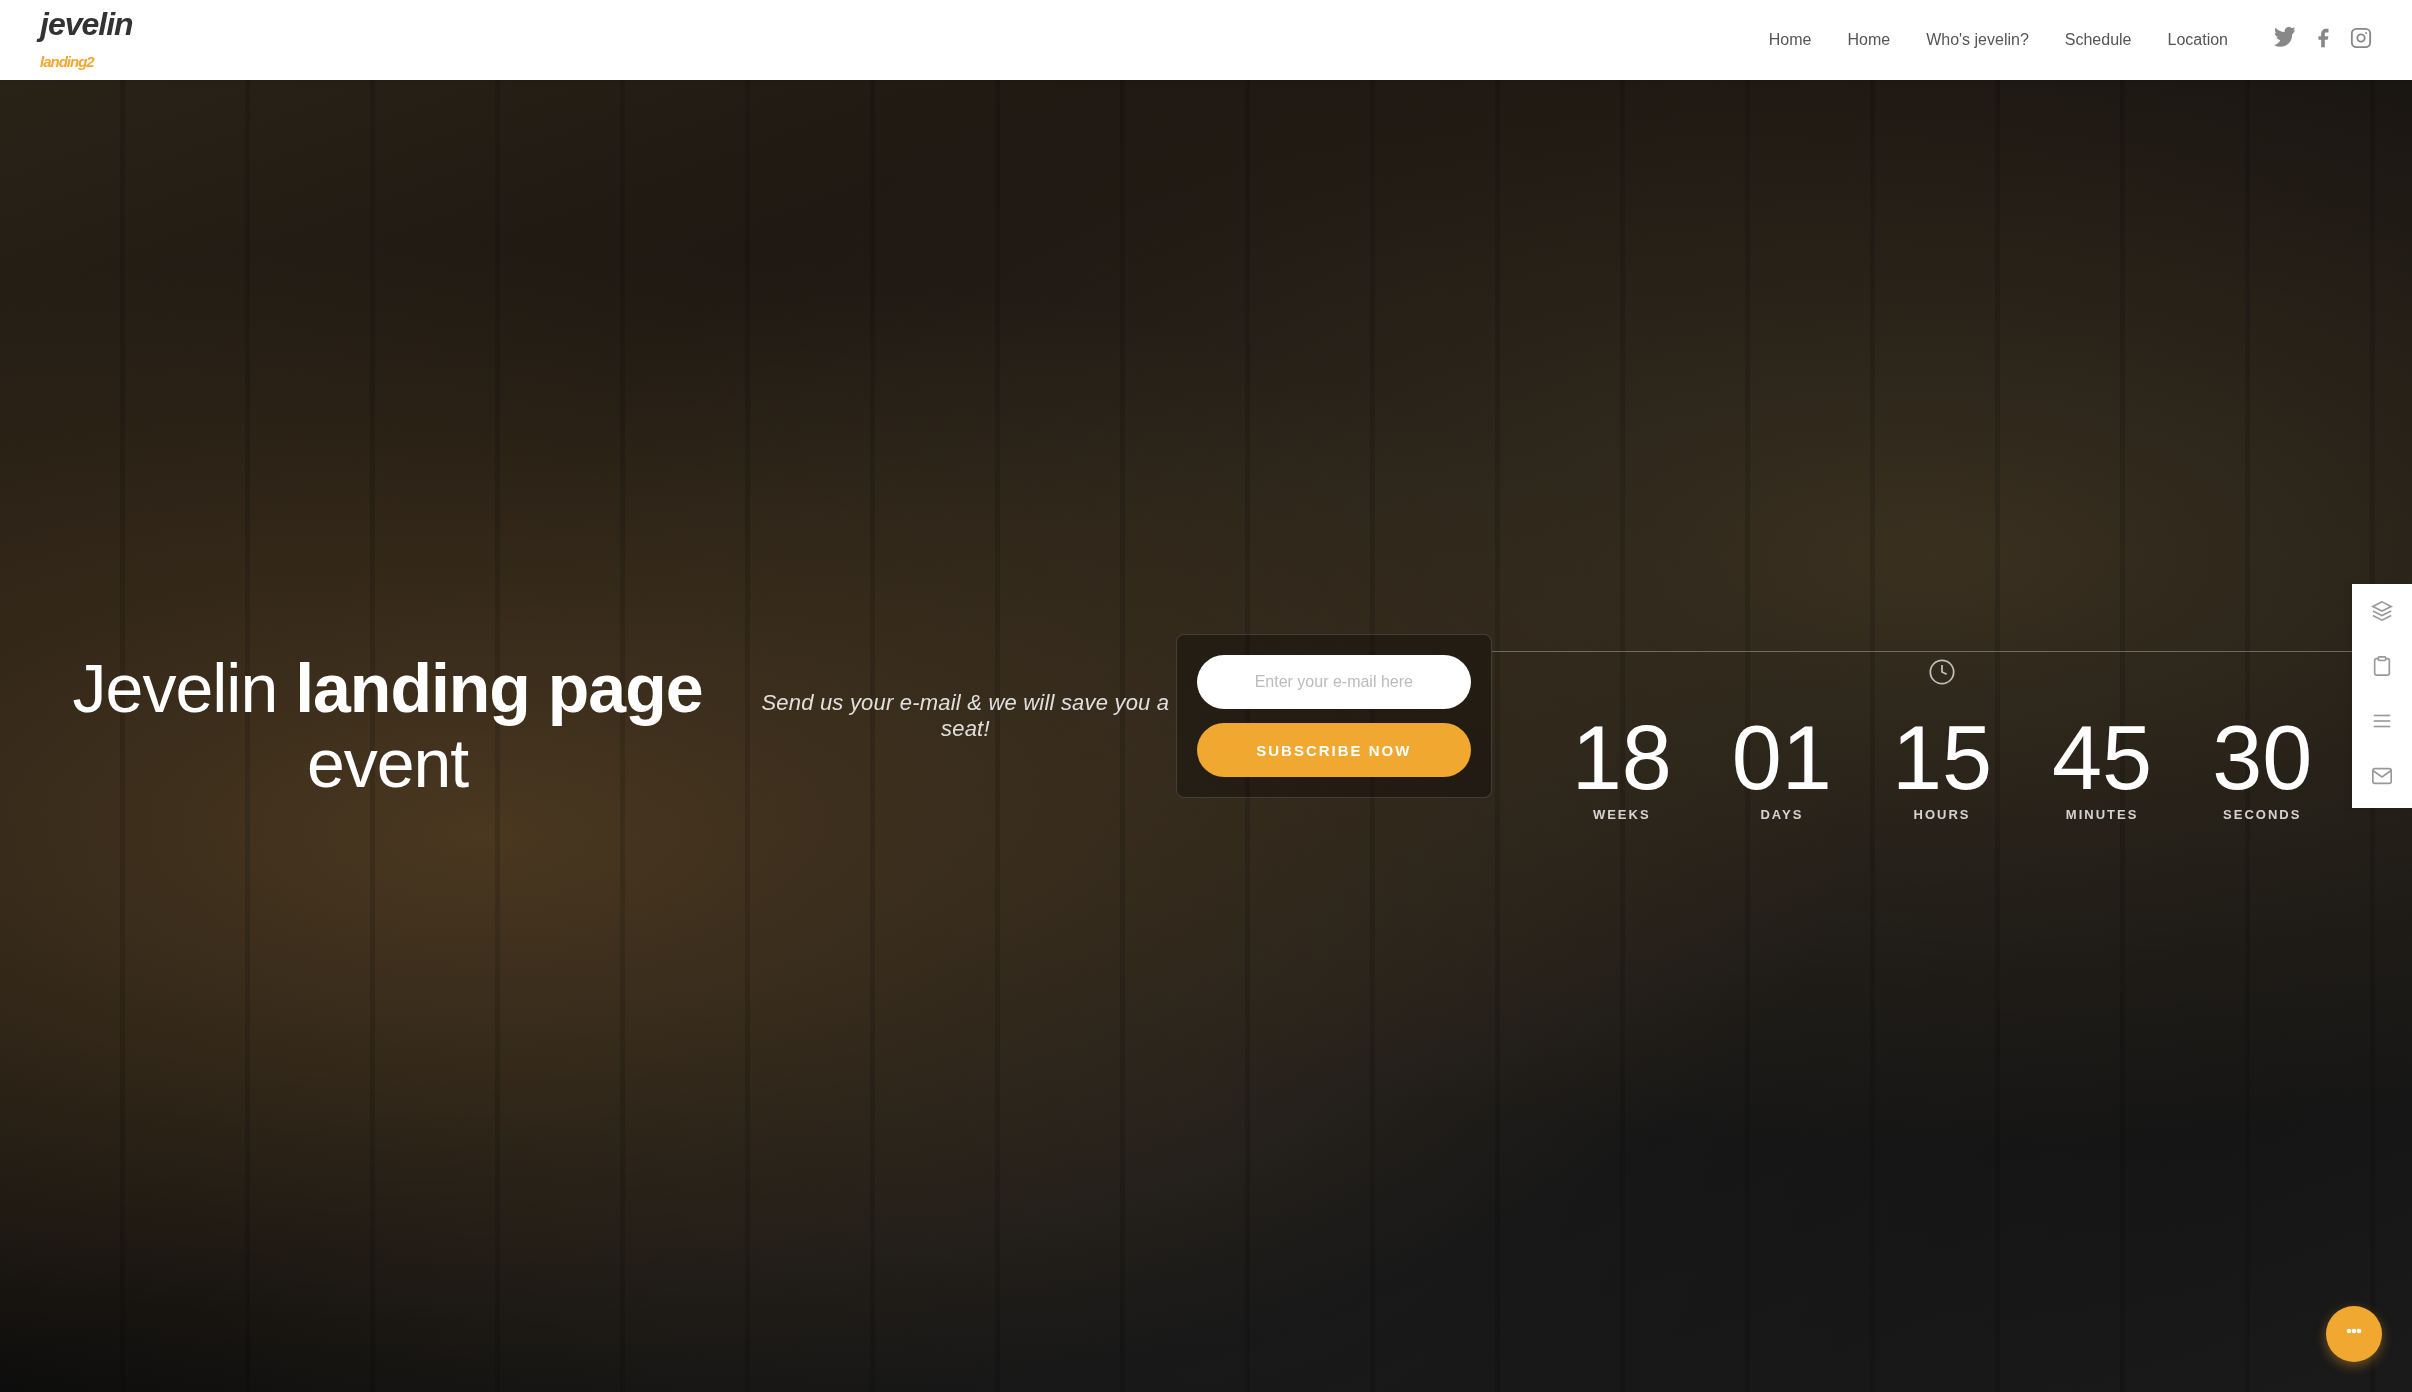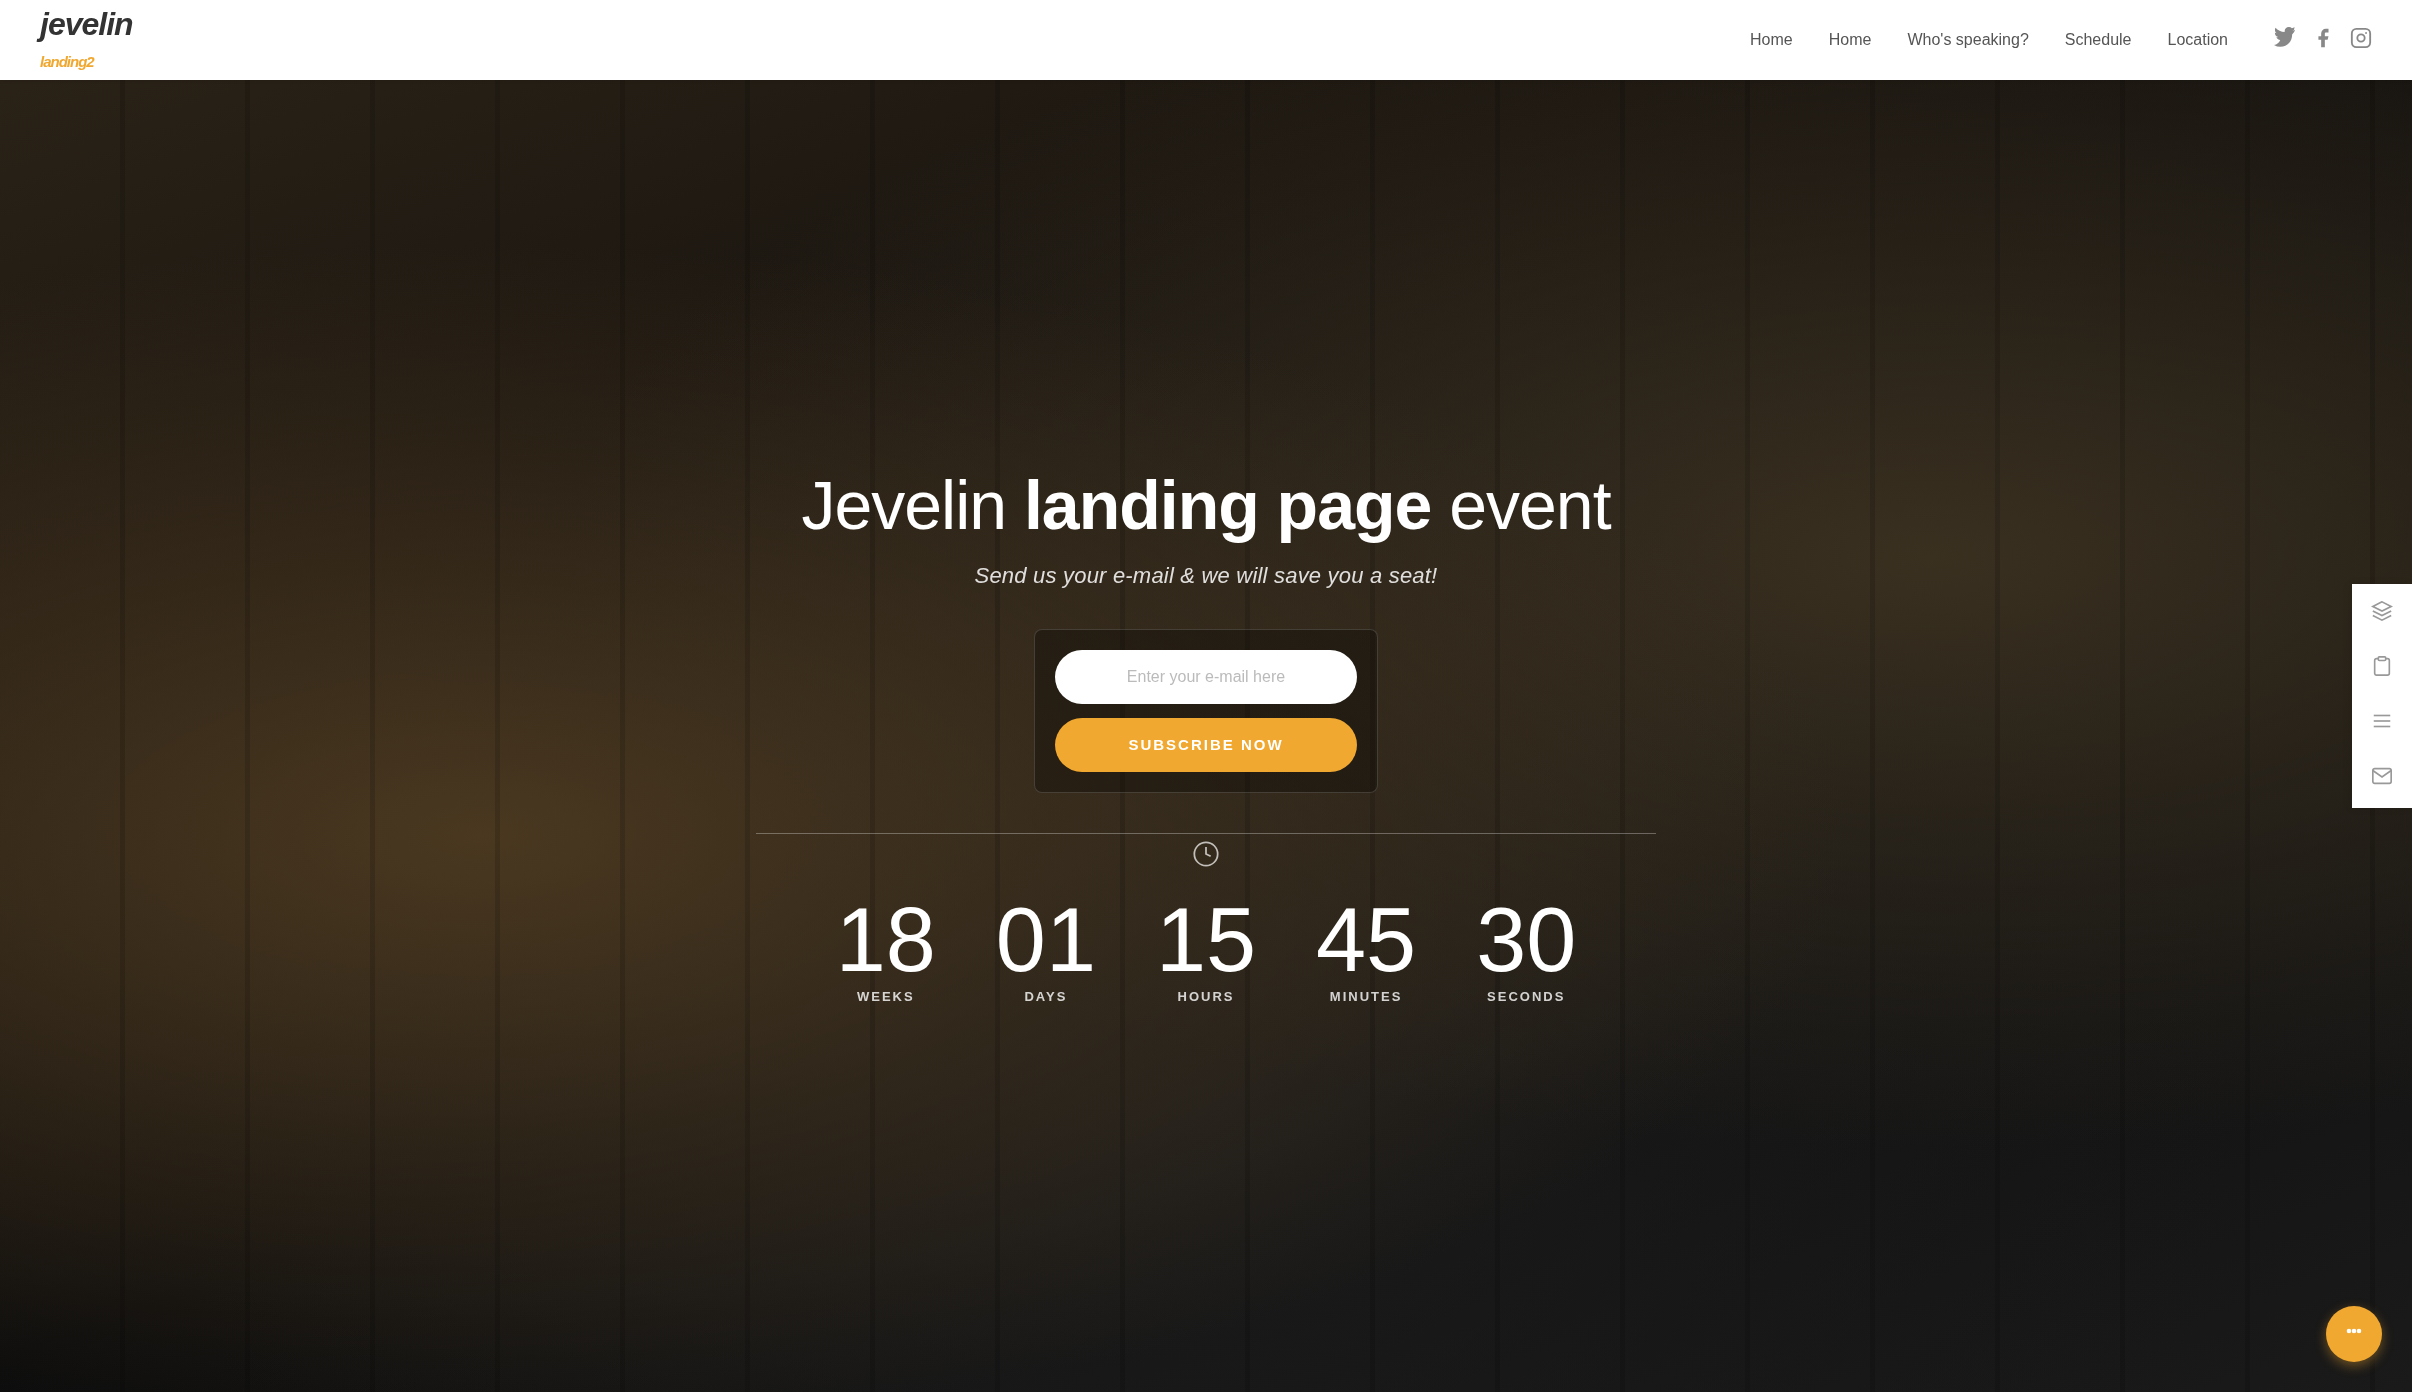--- a/index.html
+++ b/index.html
@@ -130,21 +130,20 @@
           rgba(0,0,0,0.15) 120px,
           rgba(0,0,0,0.15) 125px
         );
       z-index: -1;
     }
 
     .hero-content {
       position: relative;
       z-index: 1;
       display: flex;
-      flex-direction: column;
       align-items: center;
       width: 100%;
       padding: 0 20px;
     }
 
     .hero-title {
       font-size: 68px;
       font-weight: 300;
       color: #fff;
       margin-bottom: 20px;
@@ -324,21 +323,21 @@
   <div class="logo-wrap">
     <div class="logo-text">
       <span class="j-jevelin">jevelin</span><br>
       <span class="landing">landing2</span>
     </div>
   </div>
 
   <nav class="nav">
     <a class="nav-link">Home</a>
     <a class="nav-link">Home</a>
-    <a class="nav-link">Who's speaking?</a>
+    <a class="nav-link">Who's jevelin?</a>
     <a class="nav-link">Schedule</a>
     <a class="nav-link">Location</a>
 
     <div class="nav-socials">
 
       <a class="social-icon">
         <svg width="22" height="22" viewBox="0 0 24 24" fill="#888">
           <path d="M23 3a10.9 10.9 0 01-3.14 1.53A4.48 4.48 0 0022.43.36a9 9 0 01-2.88 1.1A4.52 4.52 0 0016.11 0c-2.5 0-4.52 2.03-4.52 4.53 0 .35.04.7.11 1.03C7.69 5.4 4.07 3.58 1.64.9a4.53 4.53 0 00-.61 2.28c0 1.57.8 2.96 2.02 3.77a4.5 4.5 0 01-2.05-.56v.06c0 2.2 1.56 4.03 3.64 4.44a4.53 4.53 0 01-2.04.08c.57 1.79 2.24 3.09 4.21 3.13A9.05 9.05 0 010 19.54a12.77 12.77 0 006.92 2.03c8.3 0 12.85-6.88 12.85-12.85 0-.2 0-.39-.01-.58A9.17 9.17 0 0023 3z"></path>
         </svg>
       </a>

